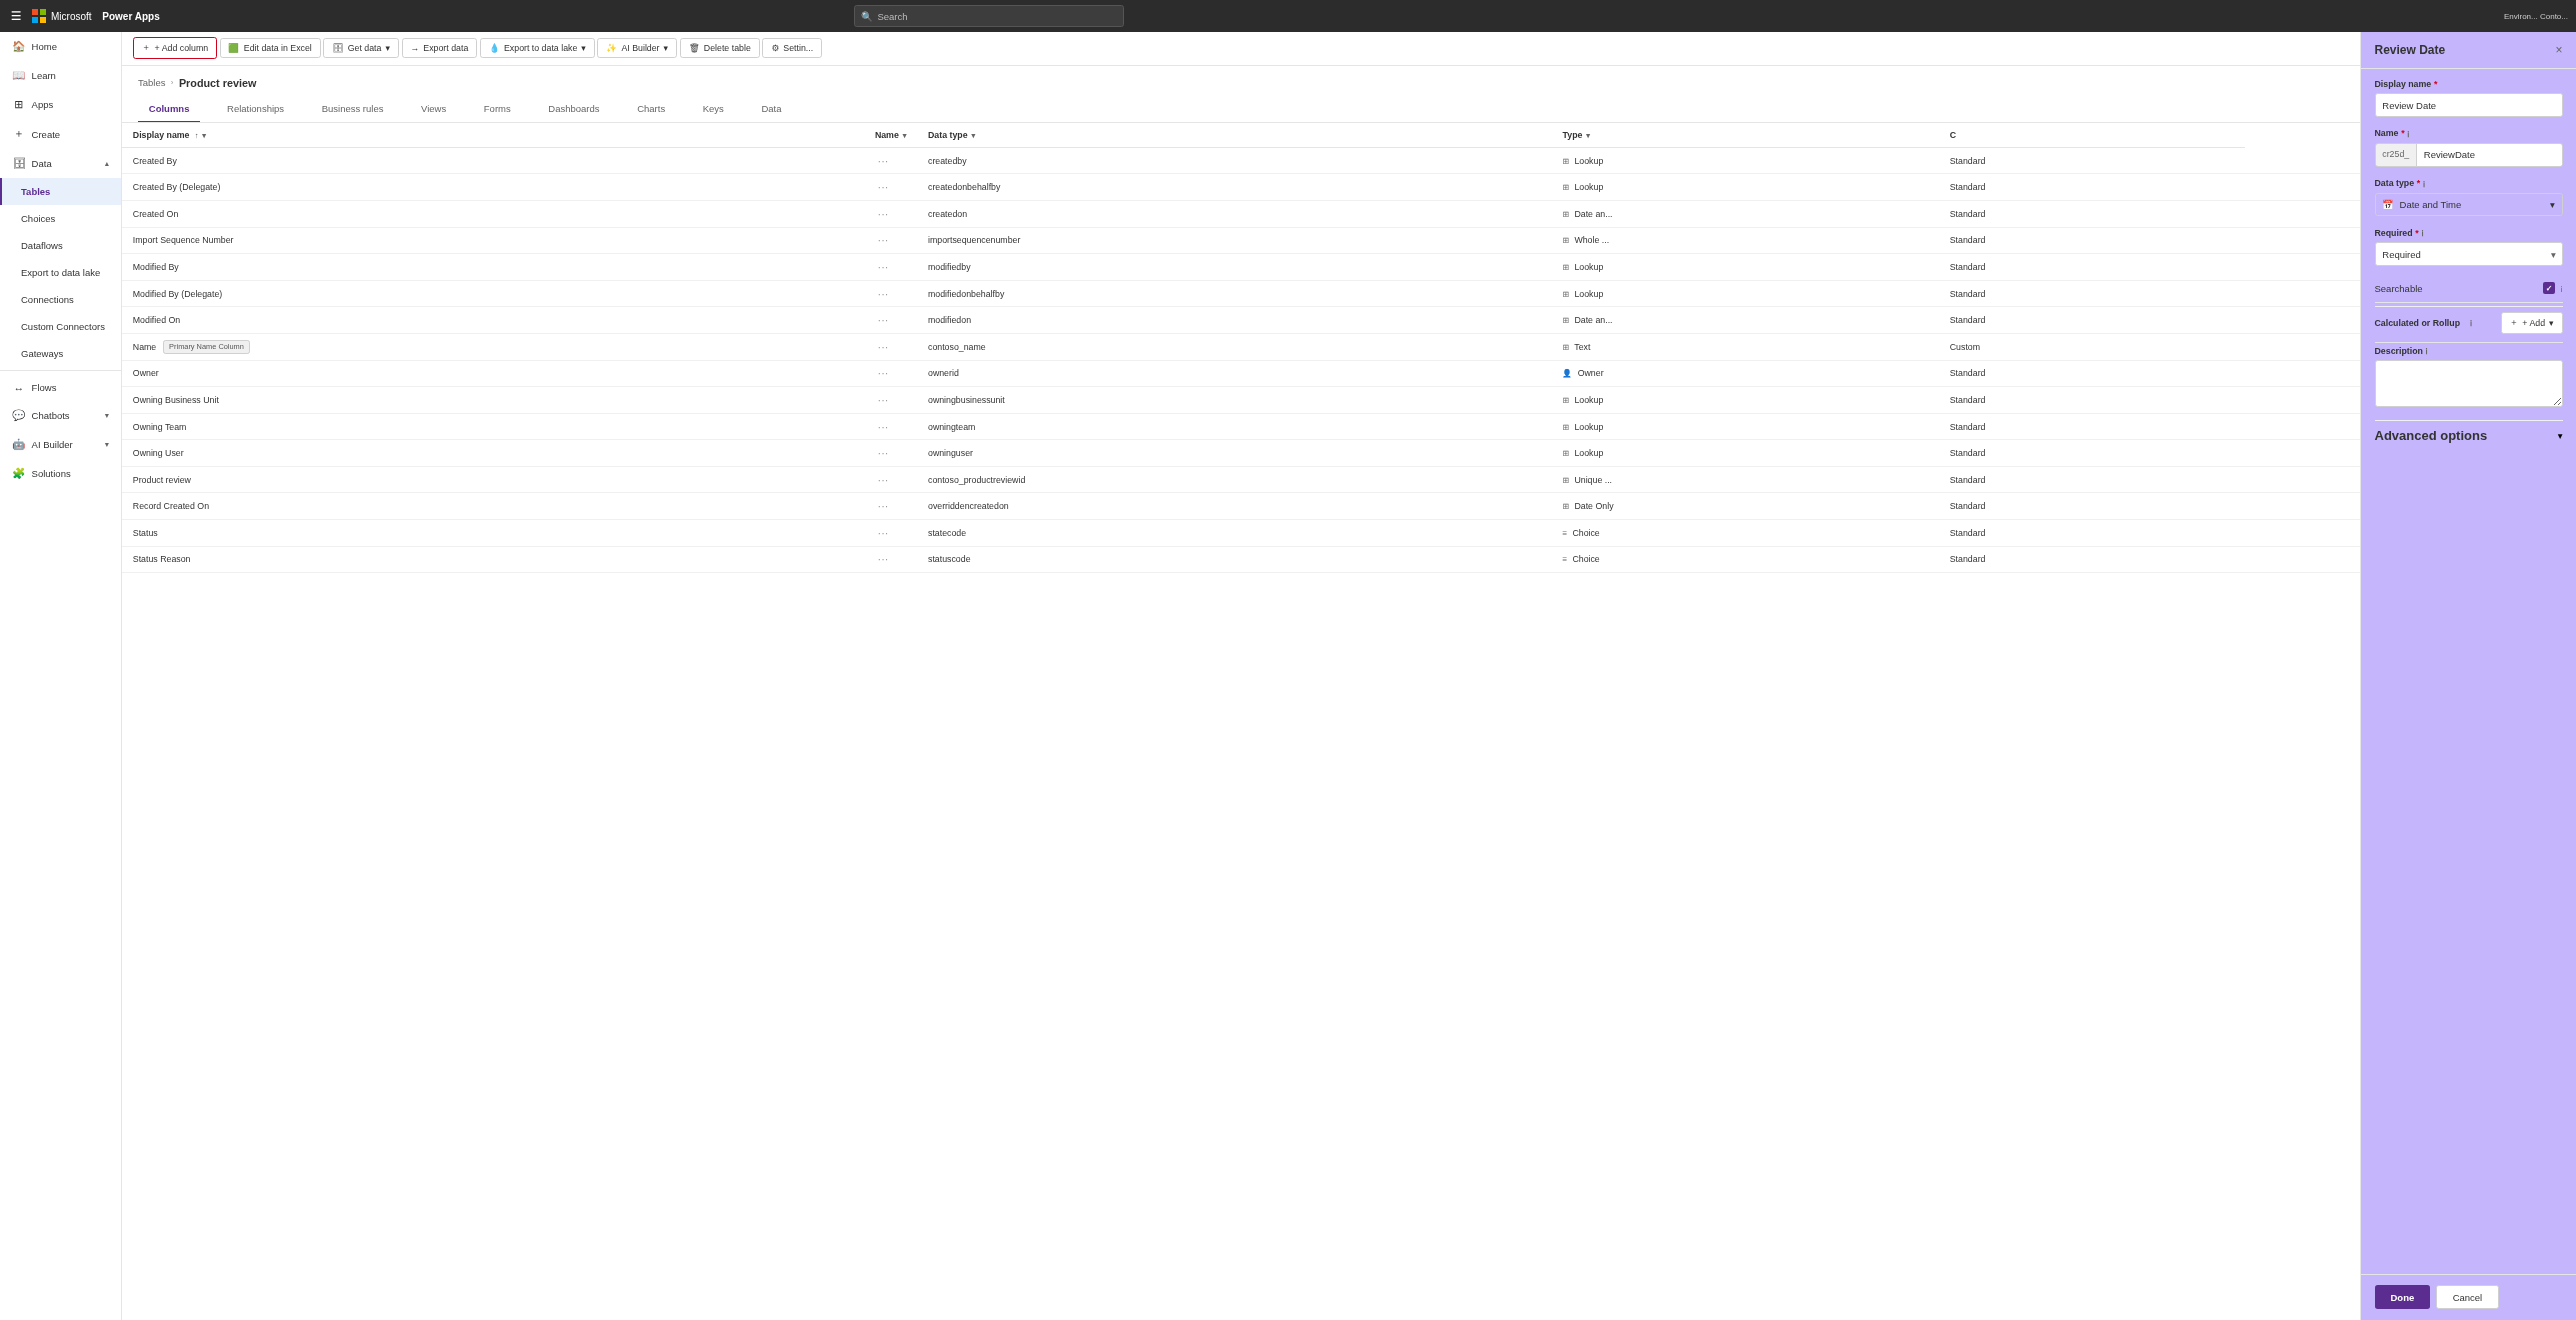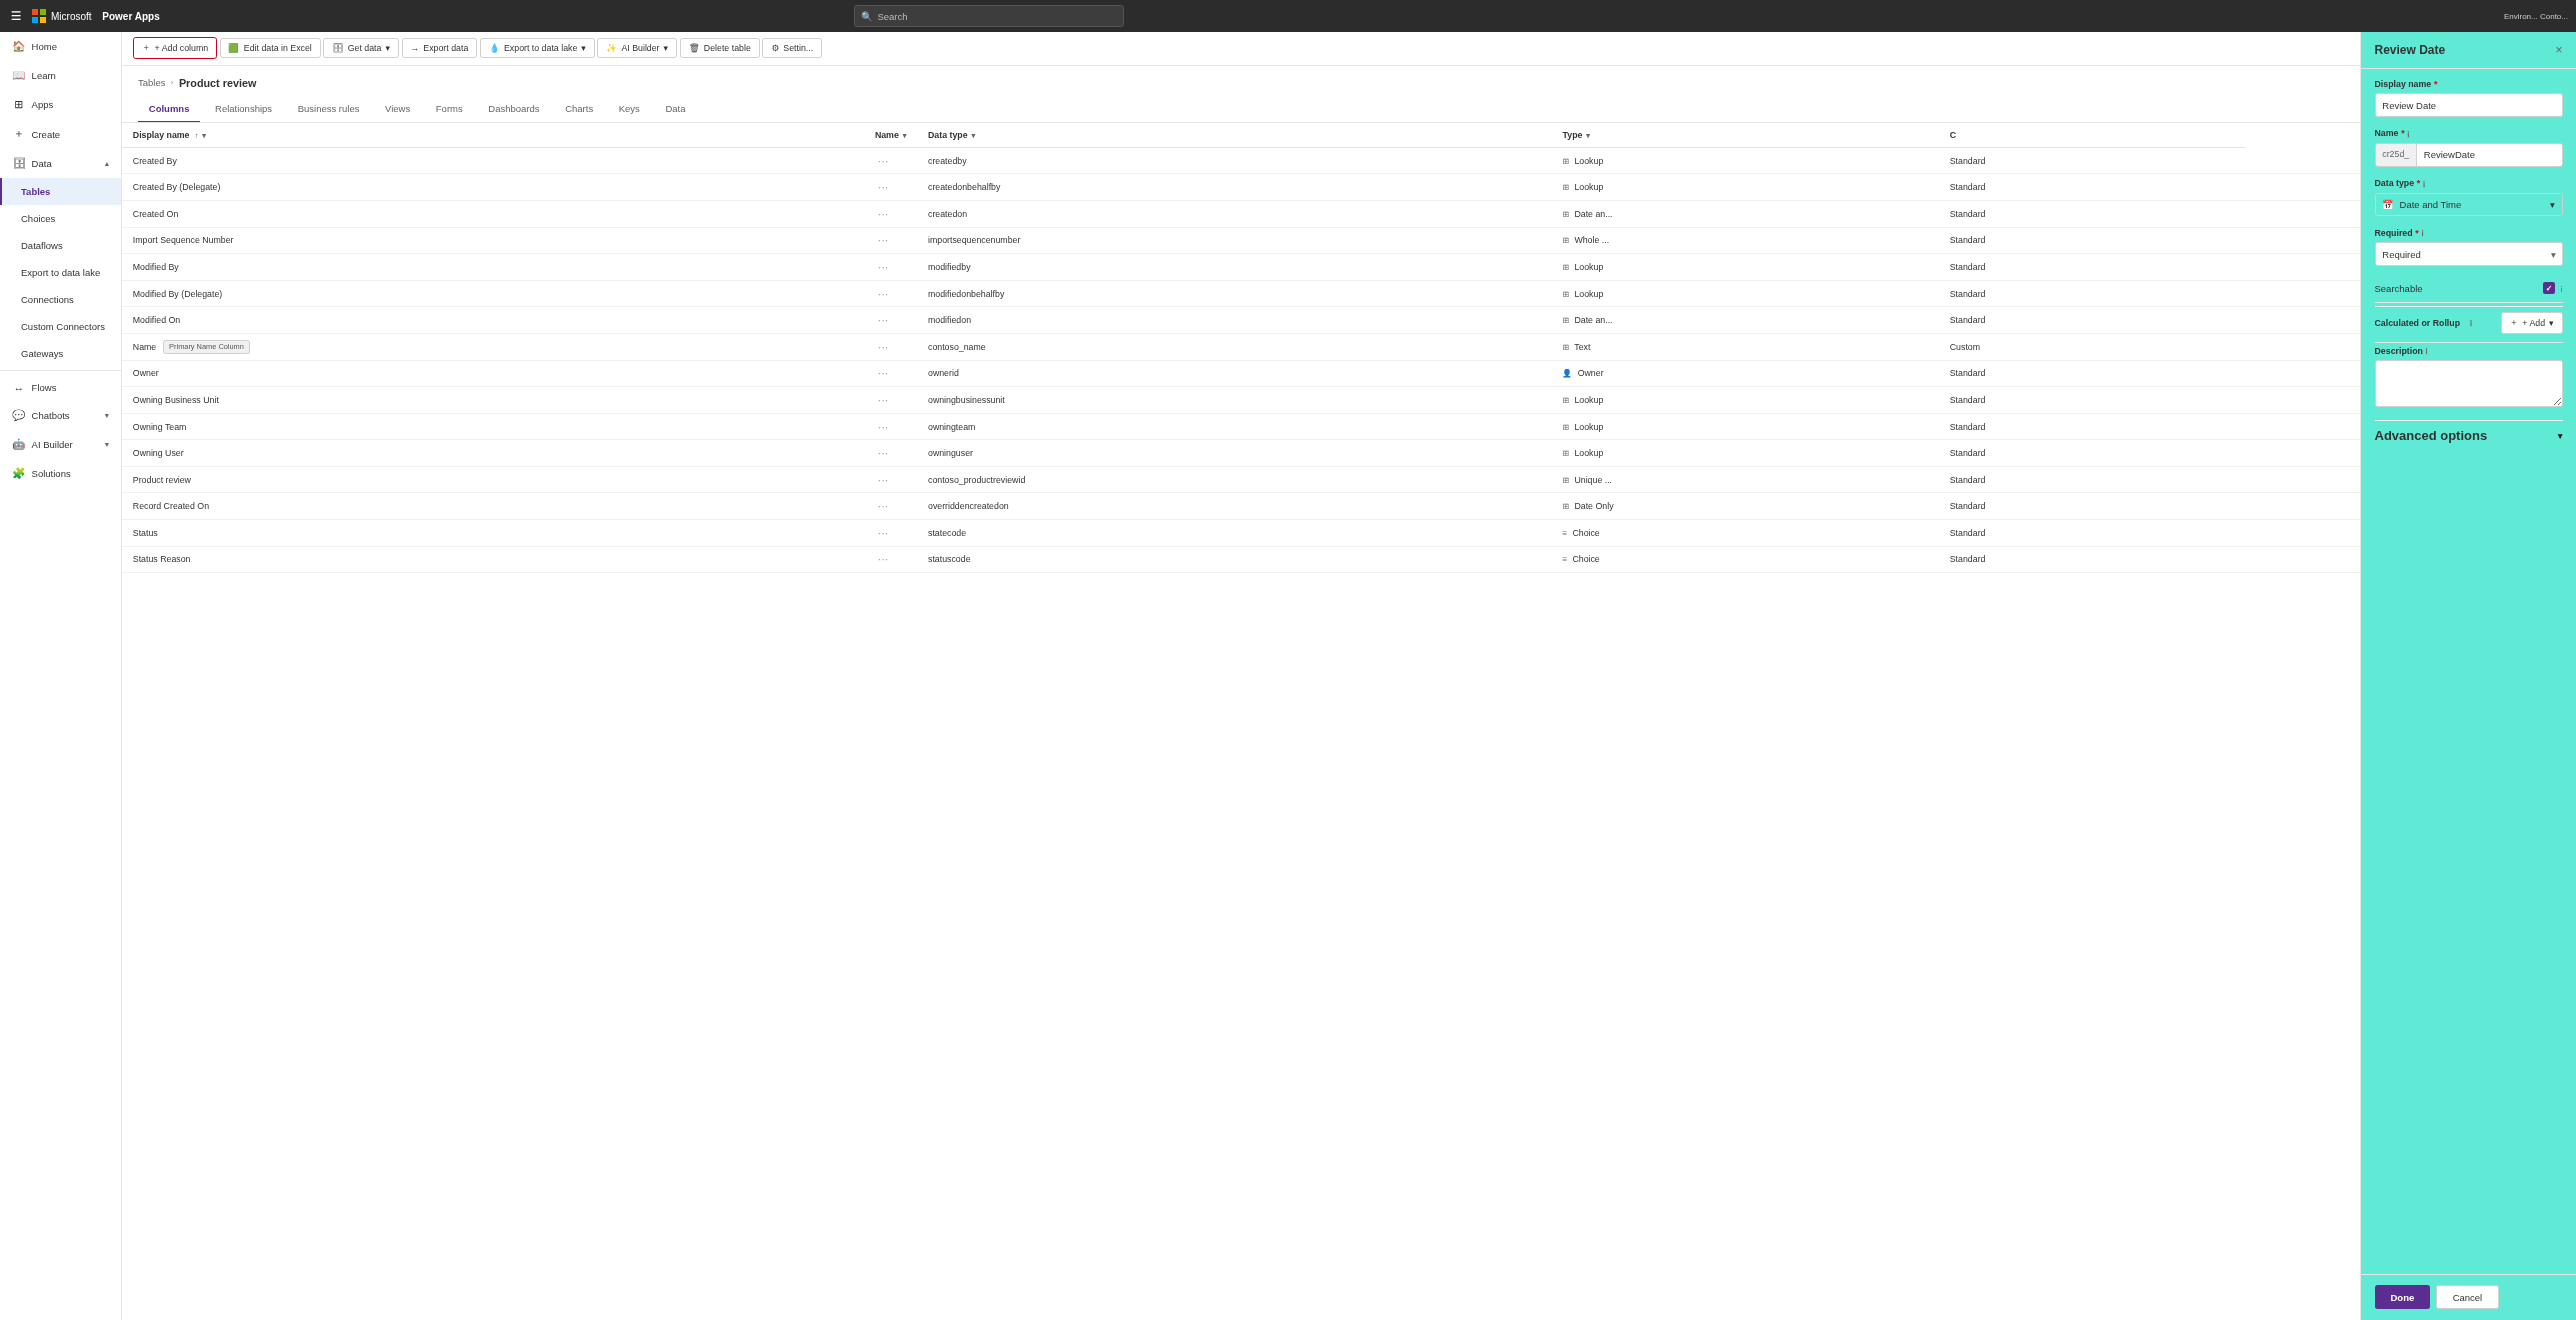--- a/index.html
+++ b/index.html
@@ -56,21 +56,21 @@
       border-radius: 2.7px; cursor: pointer; font-size: 8.8px; color: #333; white-space: nowrap;
     }
     .toolbar-btn.primary-outline { border: 1.4px solid #d0021b; }
 
     
     .page-header { padding: 10.8px 16px 0; border-bottom: 0.7px solid #e5e5e5; flex-shrink: 0; }
     .breadcrumb { display: flex; align-items: center; gap: 5.4px; font-size: 9.5px; color: #666; margin-bottom: 8px; }
     .breadcrumb a { color: #666; text-decoration: none; cursor: pointer; }
     .breadcrumb-sep { color: #999; font-size: 8px; }
     .page-title { font-size: 10.8px; font-weight: 600; color: #333; }
-    .tabs { display: flex; gap: 4px; }
+    .tabs { display: flex; gap: 16px; }
     .tab {
       padding: 6.8px 10.8px; font-size: 9.5px; color: #666; cursor: pointer; border-bottom: 1.4px solid transparent;
       white-space: nowrap;
     }
     .tab.active { color: #5c2d91; border-bottom-color: #5c2d91; font-weight: 600; }
 
     
     .table-area { flex: 1; overflow-y: auto; padding: 0; }
     .data-table { width: 100%; border-collapse: collapse; }
     .data-table thead th {
@@ -80,21 +80,21 @@
     .data-table tbody tr { border-bottom: 0.7px solid #f0f0f0; }
     .data-table tbody td { padding: 6.8px 10.8px; font-size: 8.8px; color: #333; }
     .col-menu { color: #999; cursor: pointer; padding: 0 2.7px; font-size: 10.8px; }
     .sort-icon { color: #666; font-size: 7.4px; margin-left: 2.7px; }
     .chevron-icon { color: #666; font-size: 7.4px; margin-left: 1.4px; }
     .badge { background: #f0f0f0; border: 0.7px solid #d0d0d0; border-radius: 2.7px; padding: 1.4px 5.4px; font-size: 7.4px; color: #555; margin-left: 4px; }
     .dt-icon { font-size: 8px; color: #666; margin-right: 2.7px; }
 
     
     .right-panel {
-      width: 216px; border-left: 0.7px solid #e5e5e5; background: #5eead4; display: flex; flex-direction: column; flex-shrink: 0; overflow-y: auto;
+      width: 216px; border-left: 0.7px solid #e5e5e5; background: #c4b5fd; display: flex; flex-direction: column; flex-shrink: 0; overflow-y: auto;
     }
     .panel-header {
       display: flex; align-items: center; justify-content: space-between; padding: 10.8px 13.5px; border-bottom: 0.7px solid #e5e5e5; flex-shrink: 0;
     }
     .panel-title { font-size: 12px; font-weight: 600; color: #333; }
     .panel-close { cursor: pointer; font-size: 12px; color: #666; background: none; border: none; }
     .panel-body { padding: 10.8px 13.5px; flex: 1; overflow-y: auto; }
     .field-group { margin-bottom: 10.8px; }
     .field-label { font-size: 8.8px; font-weight: 600; color: #333; margin-bottom: 4px; display: flex; align-items: center; gap: 2.7px; }
     .required-star { color: #d0021b; }

